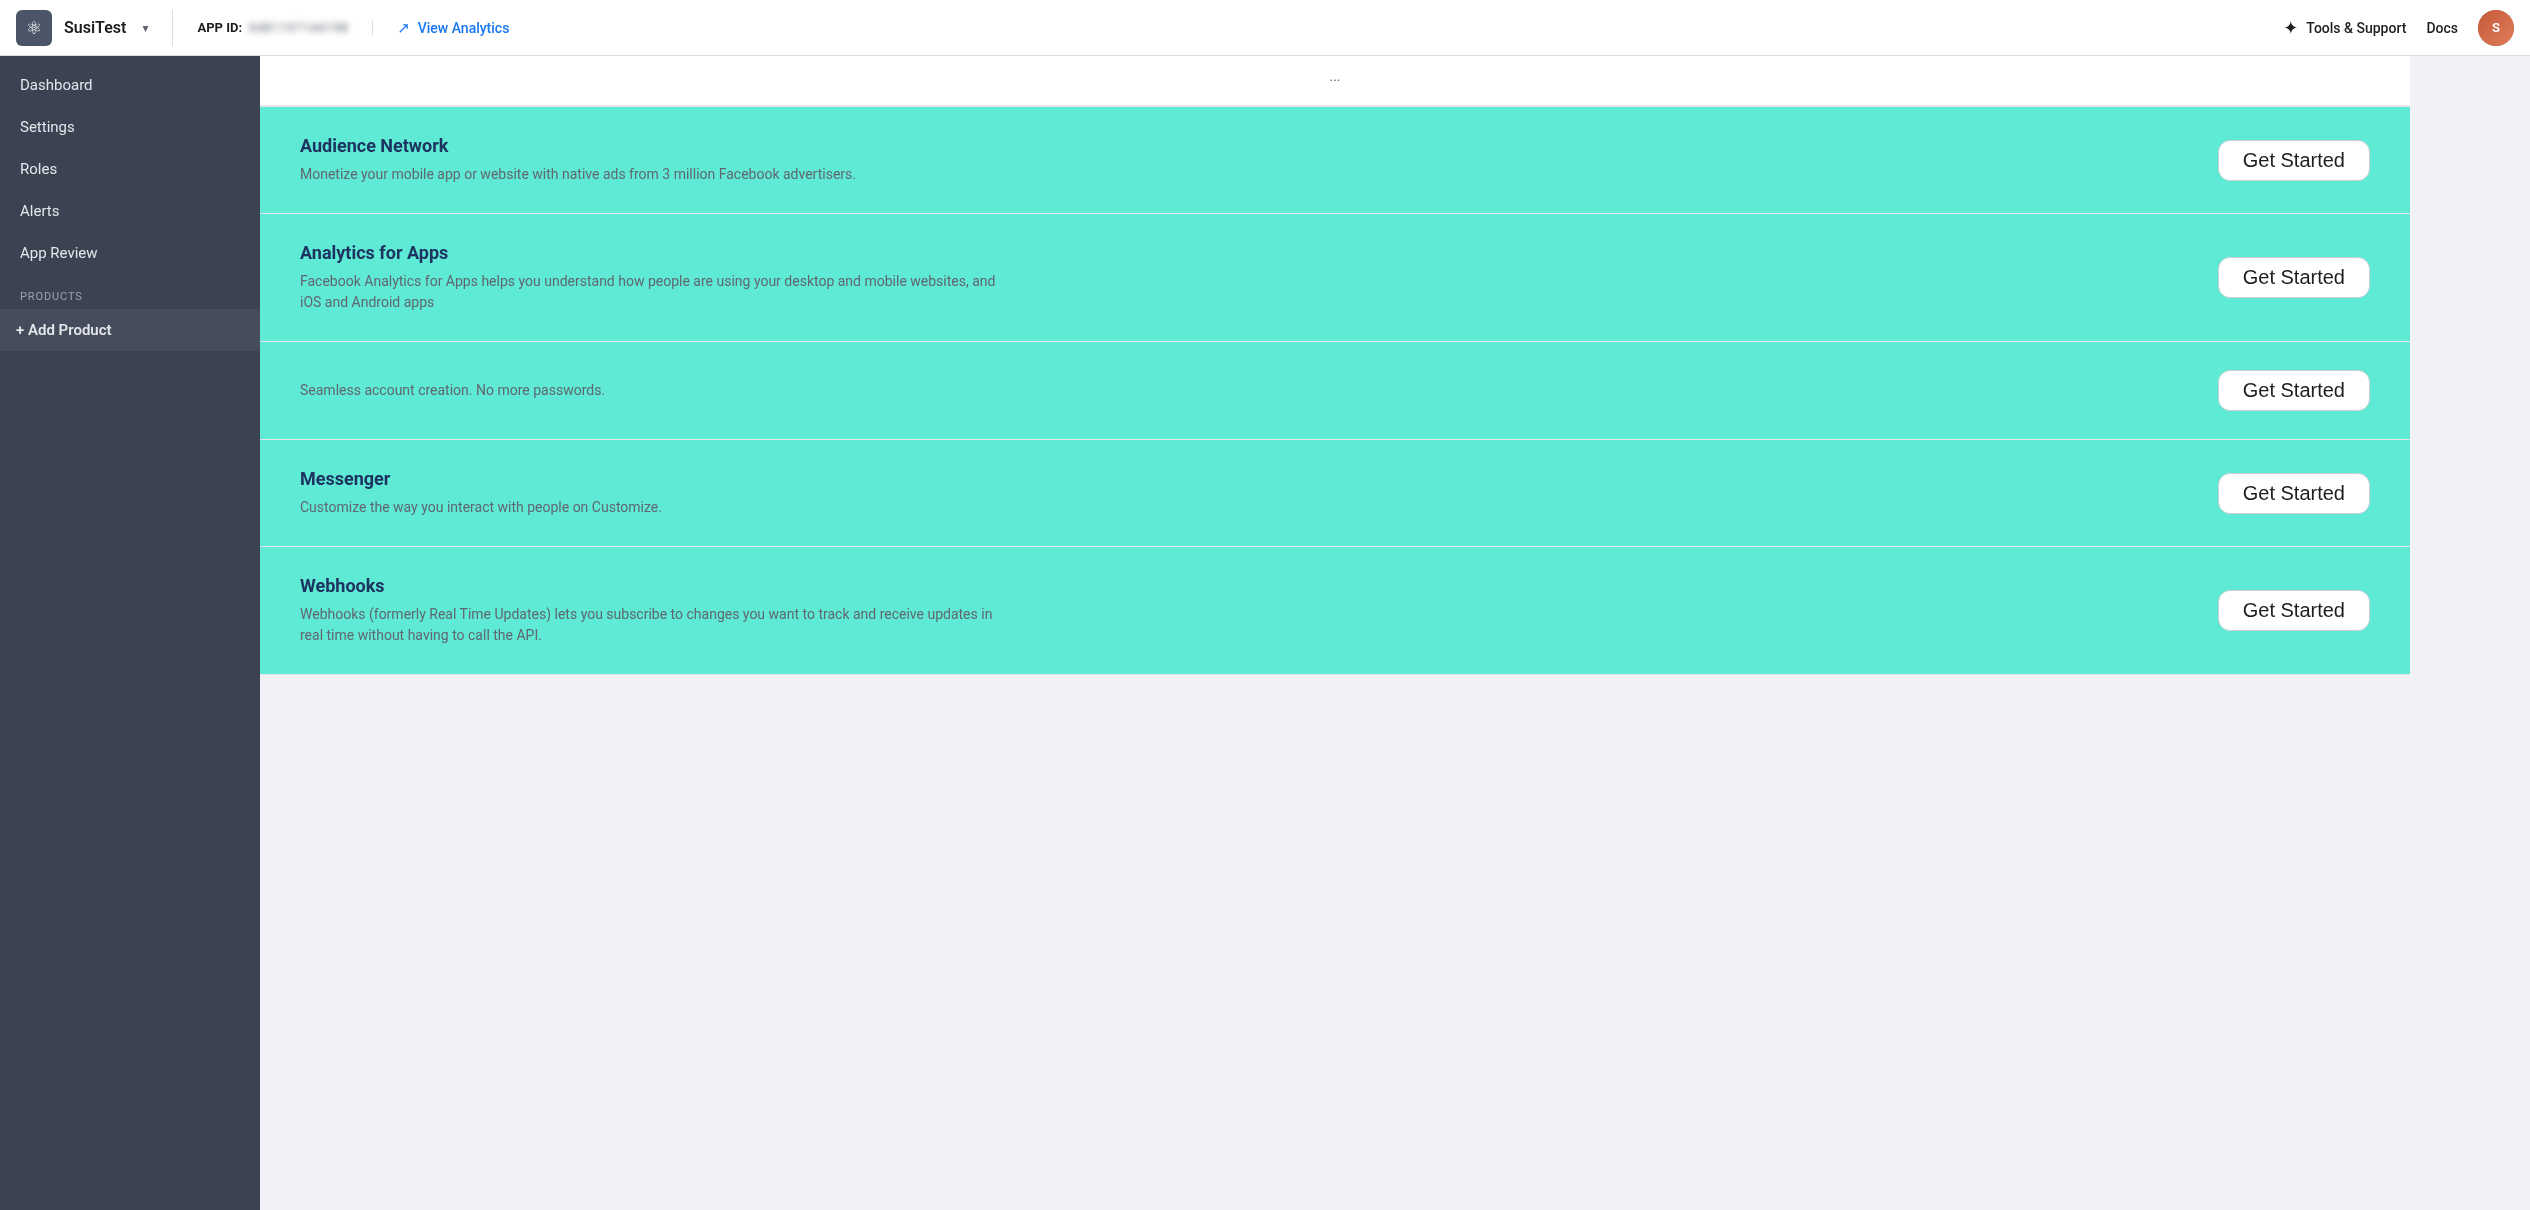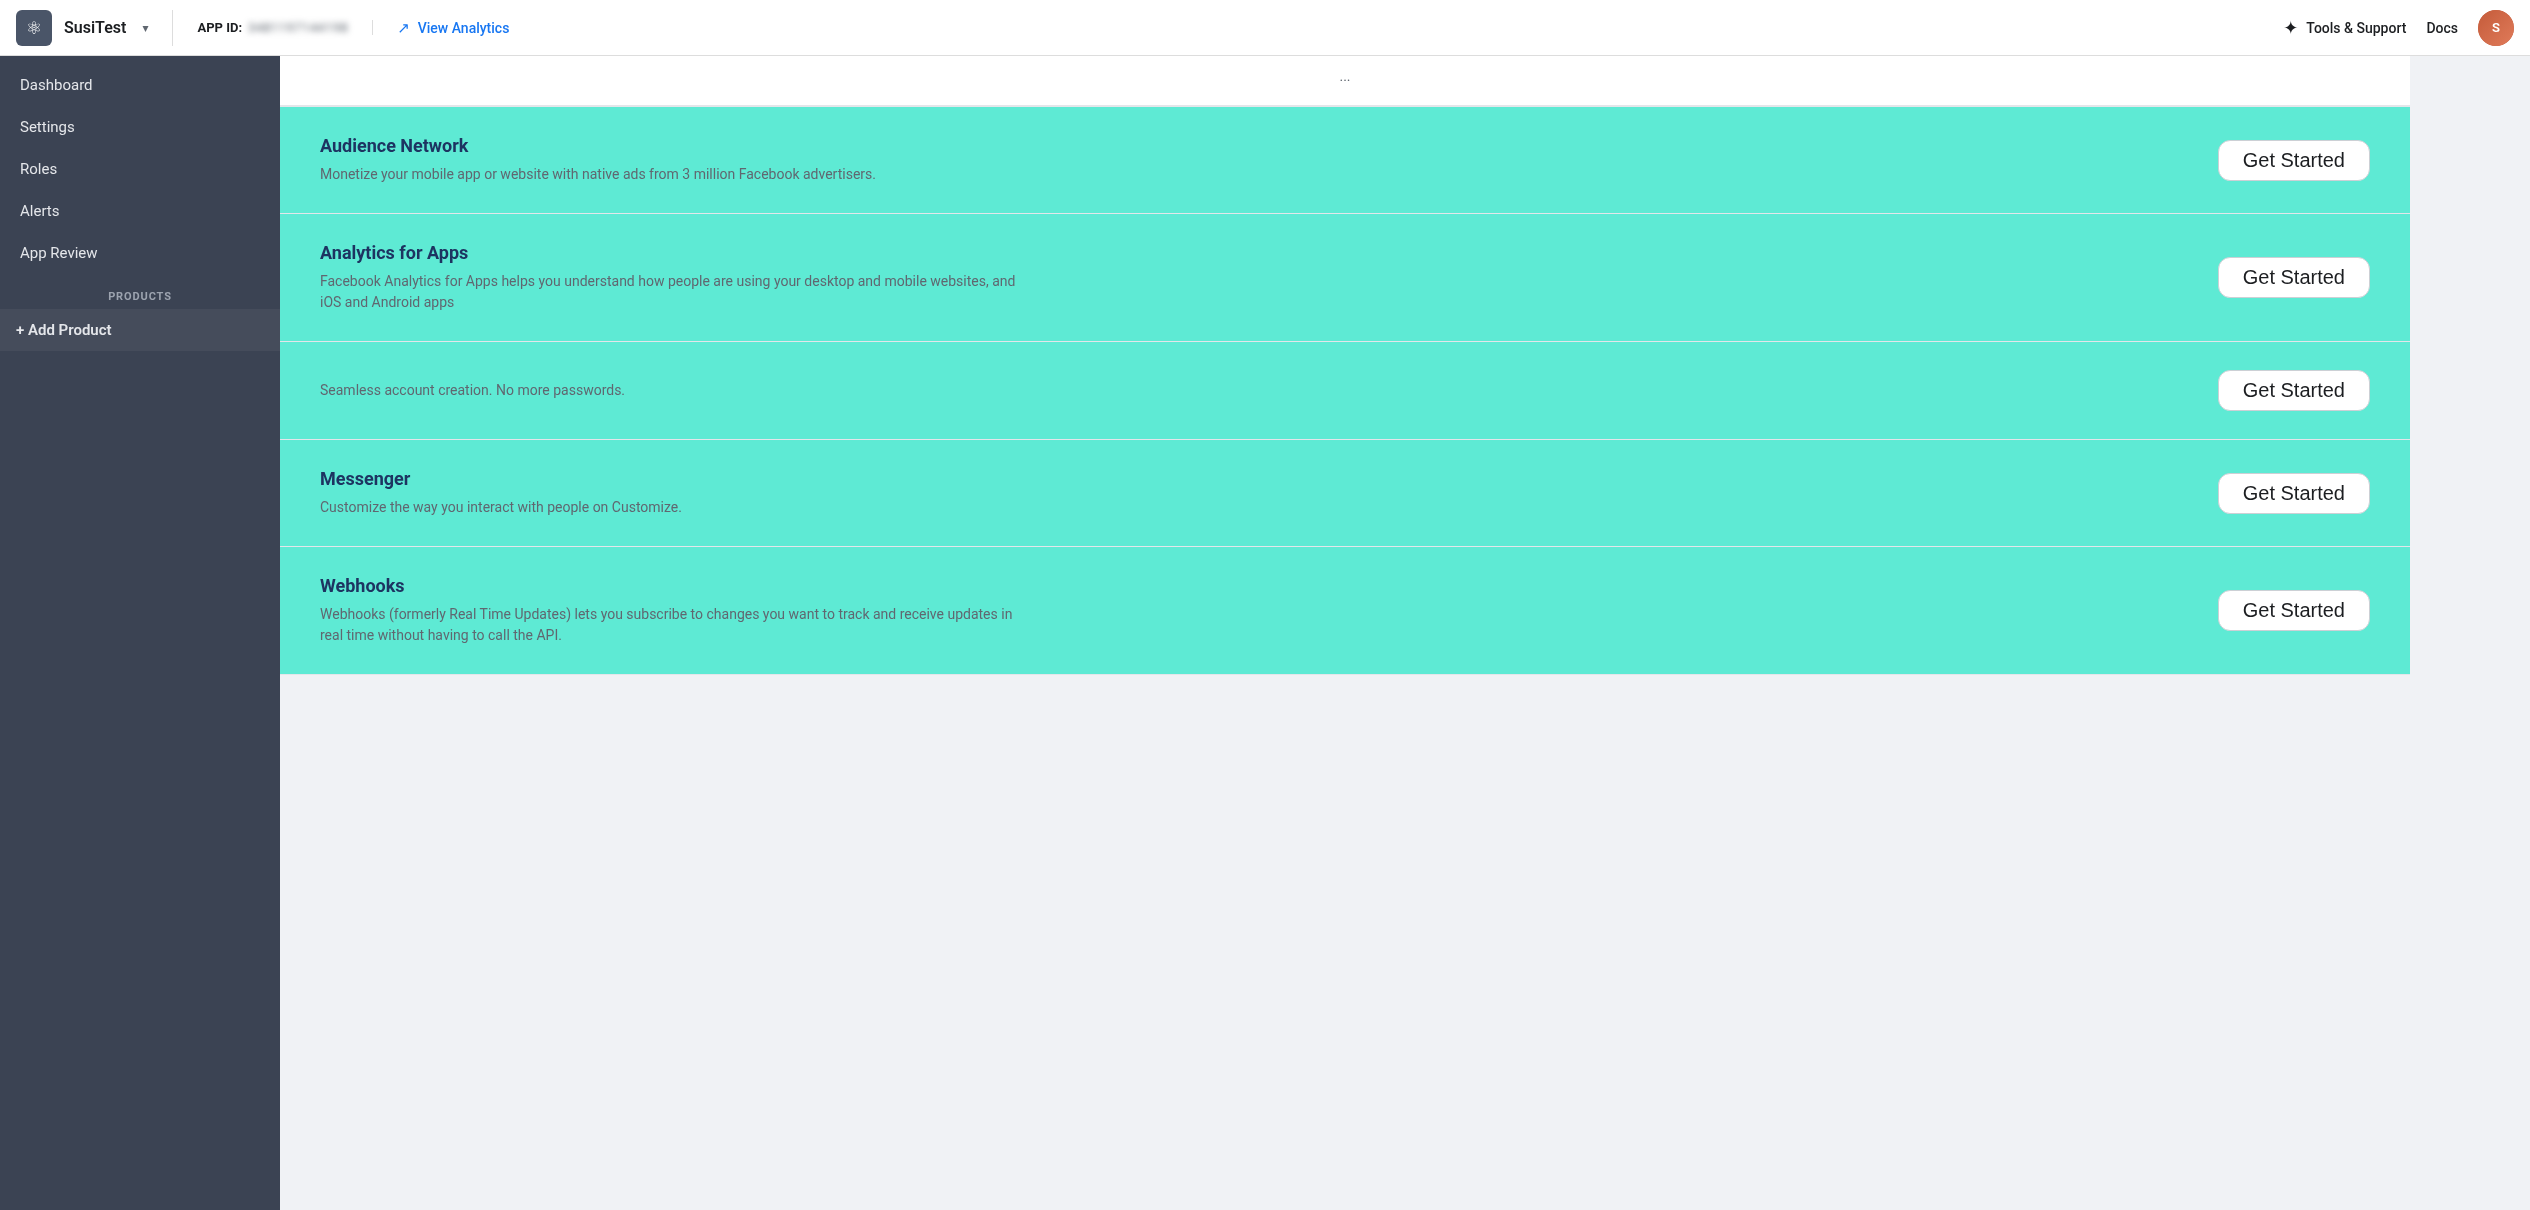--- a/index.html
+++ b/index.html
@@ -107,43 +107,42 @@
 
     
     .layout {
       display: flex;
       flex: 1;
       overflow: hidden;
     }
 
     
     .sidebar {
-      width: 280px;
+      width: 260px;
       background: #3b4353;
       display: flex;
       flex-direction: column;
       flex-shrink: 0;
       overflow-y: auto;
       padding-top: 8px;
     }
     .sidebar-item {
       padding: 12px 20px;
       font-size: 15px;
       color: #e4e6ea;
       cursor: pointer;
       font-weight: 400;
     }
     .sidebar-section-label {
       padding: 16px 20px 6px 20px;
       font-size: 11px;
-      font-weight: 700;
+      font-weight: 400;
       color: #9ca3af;
       letter-spacing: 0.08em;
       text-transform: uppercase;
-      text-align: center;
     }
     .sidebar-add-product {
       padding: 12px 16px;
       font-size: 15px;
       color: #e4e6ea;
       cursor: pointer;
       font-weight: 600;
       background: rgba(255,255,255,0.05);
     }
 

